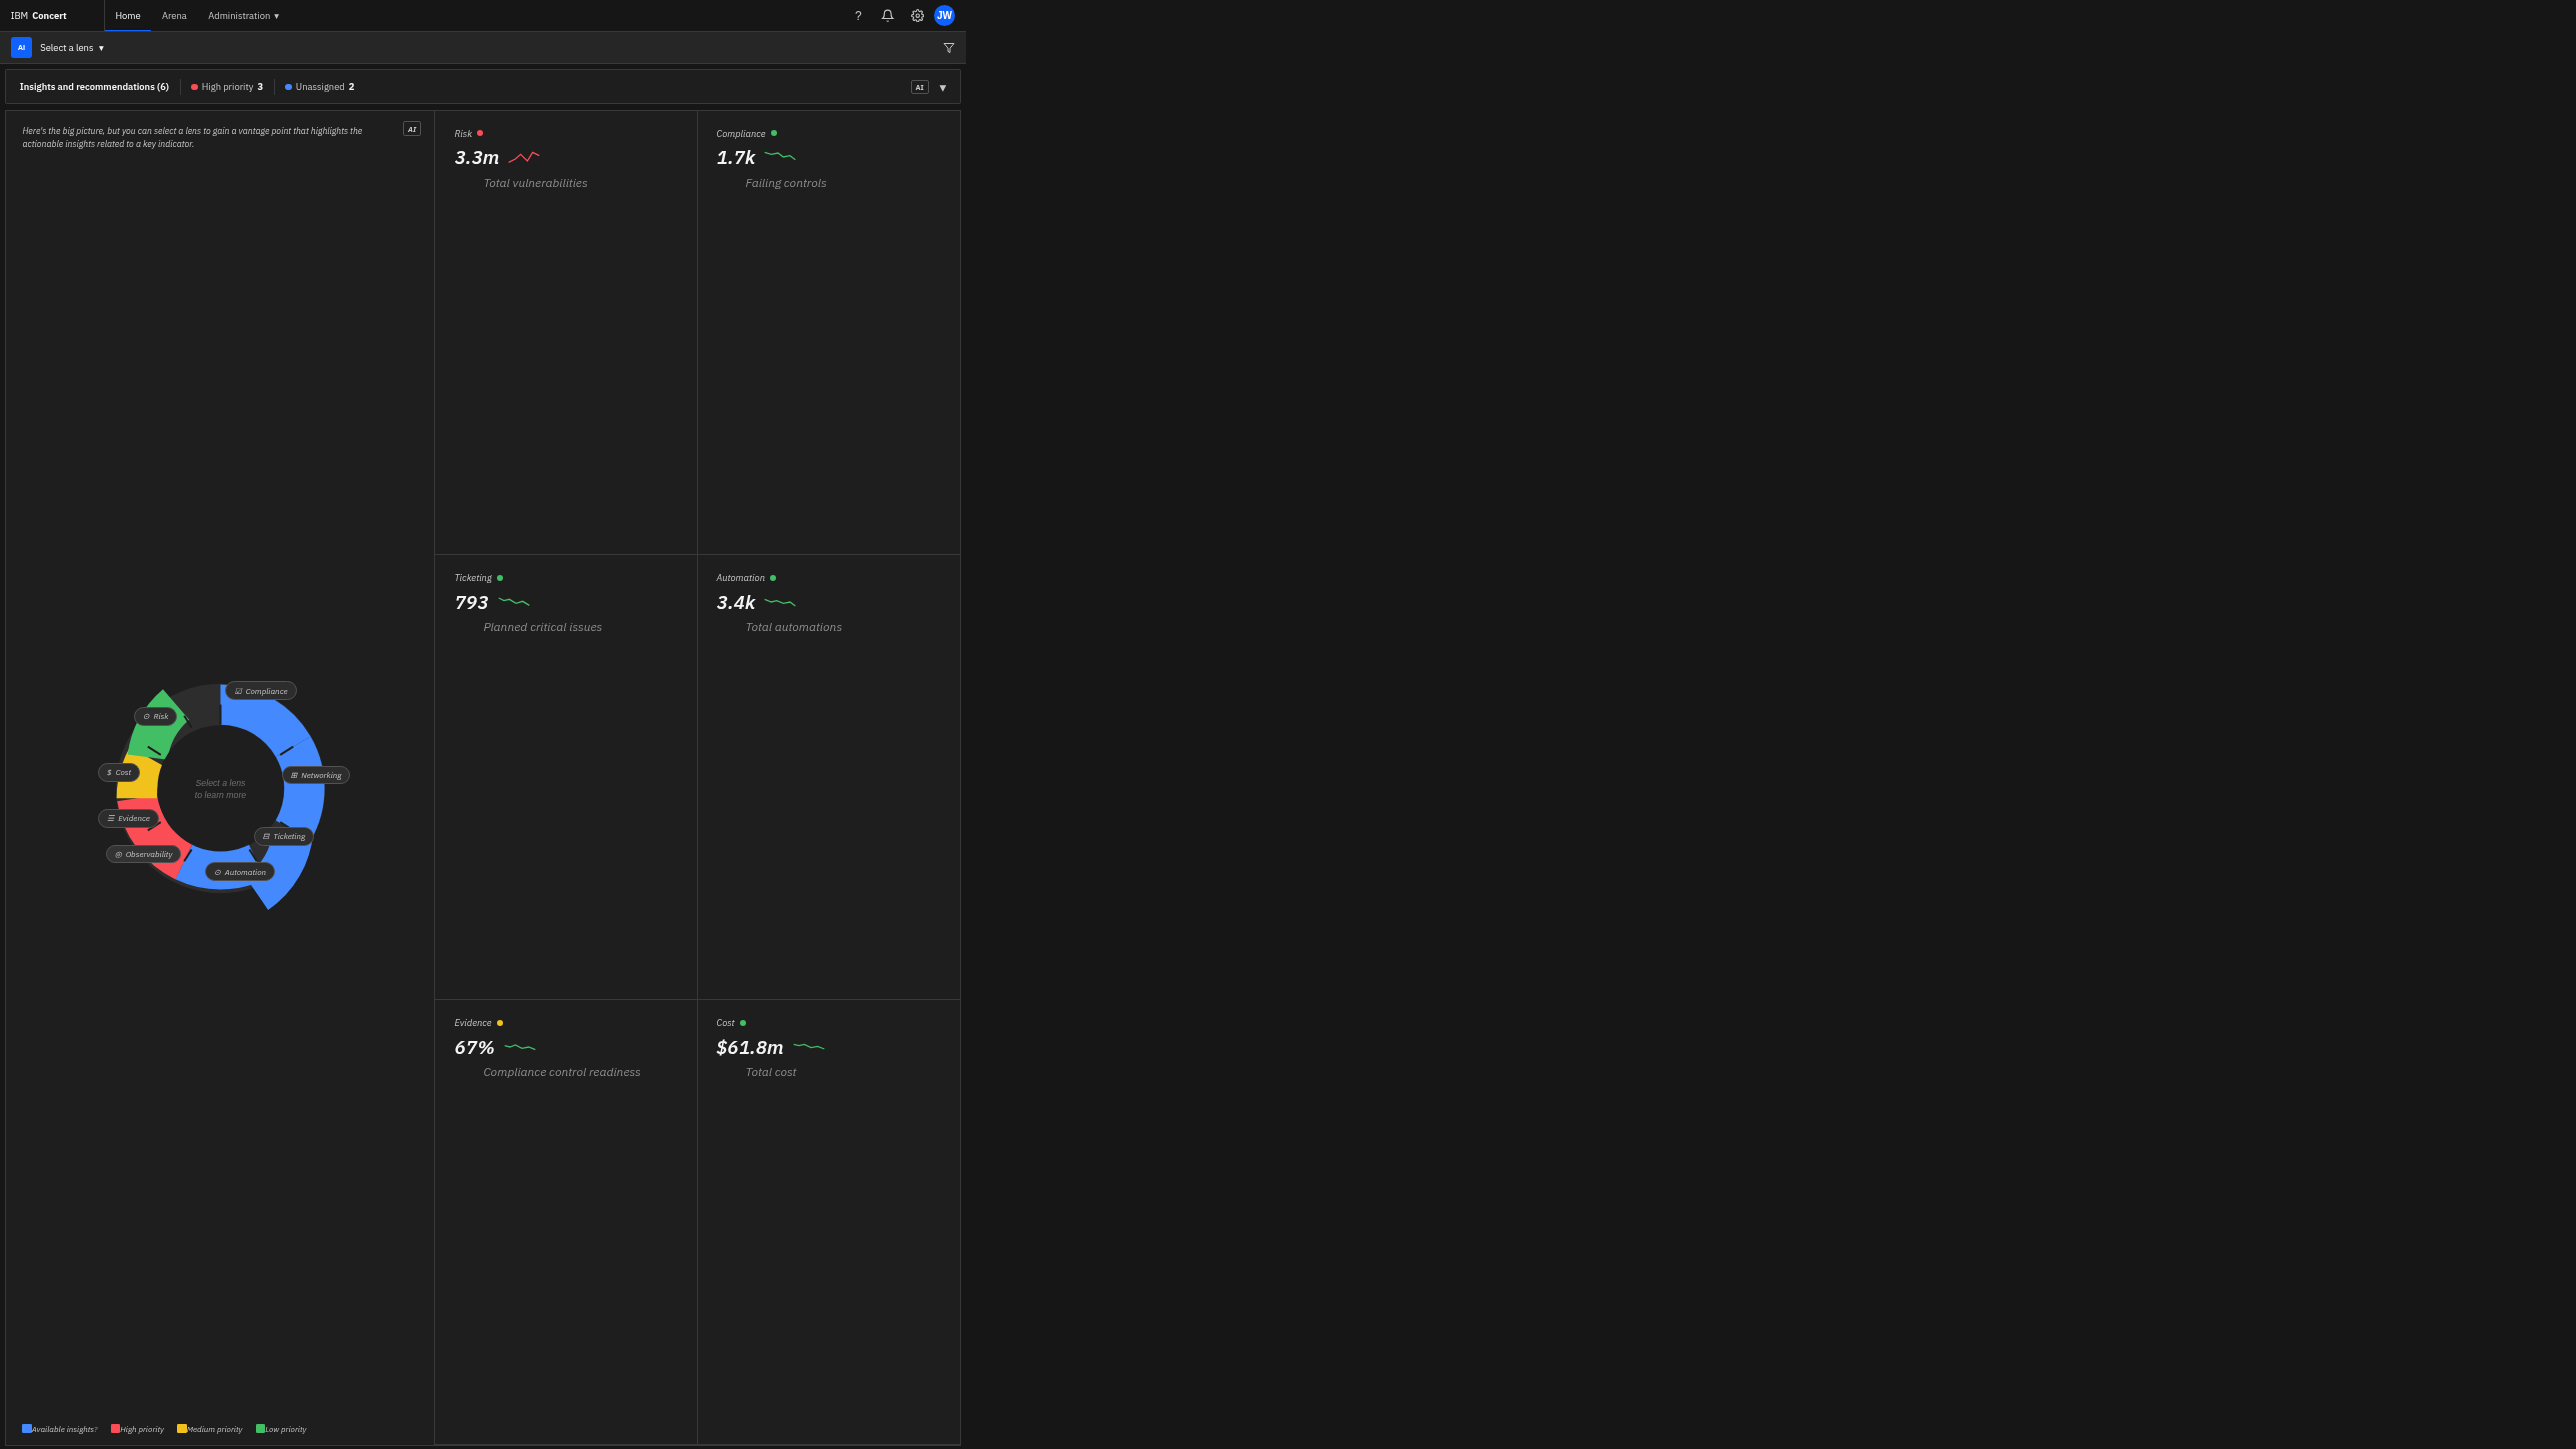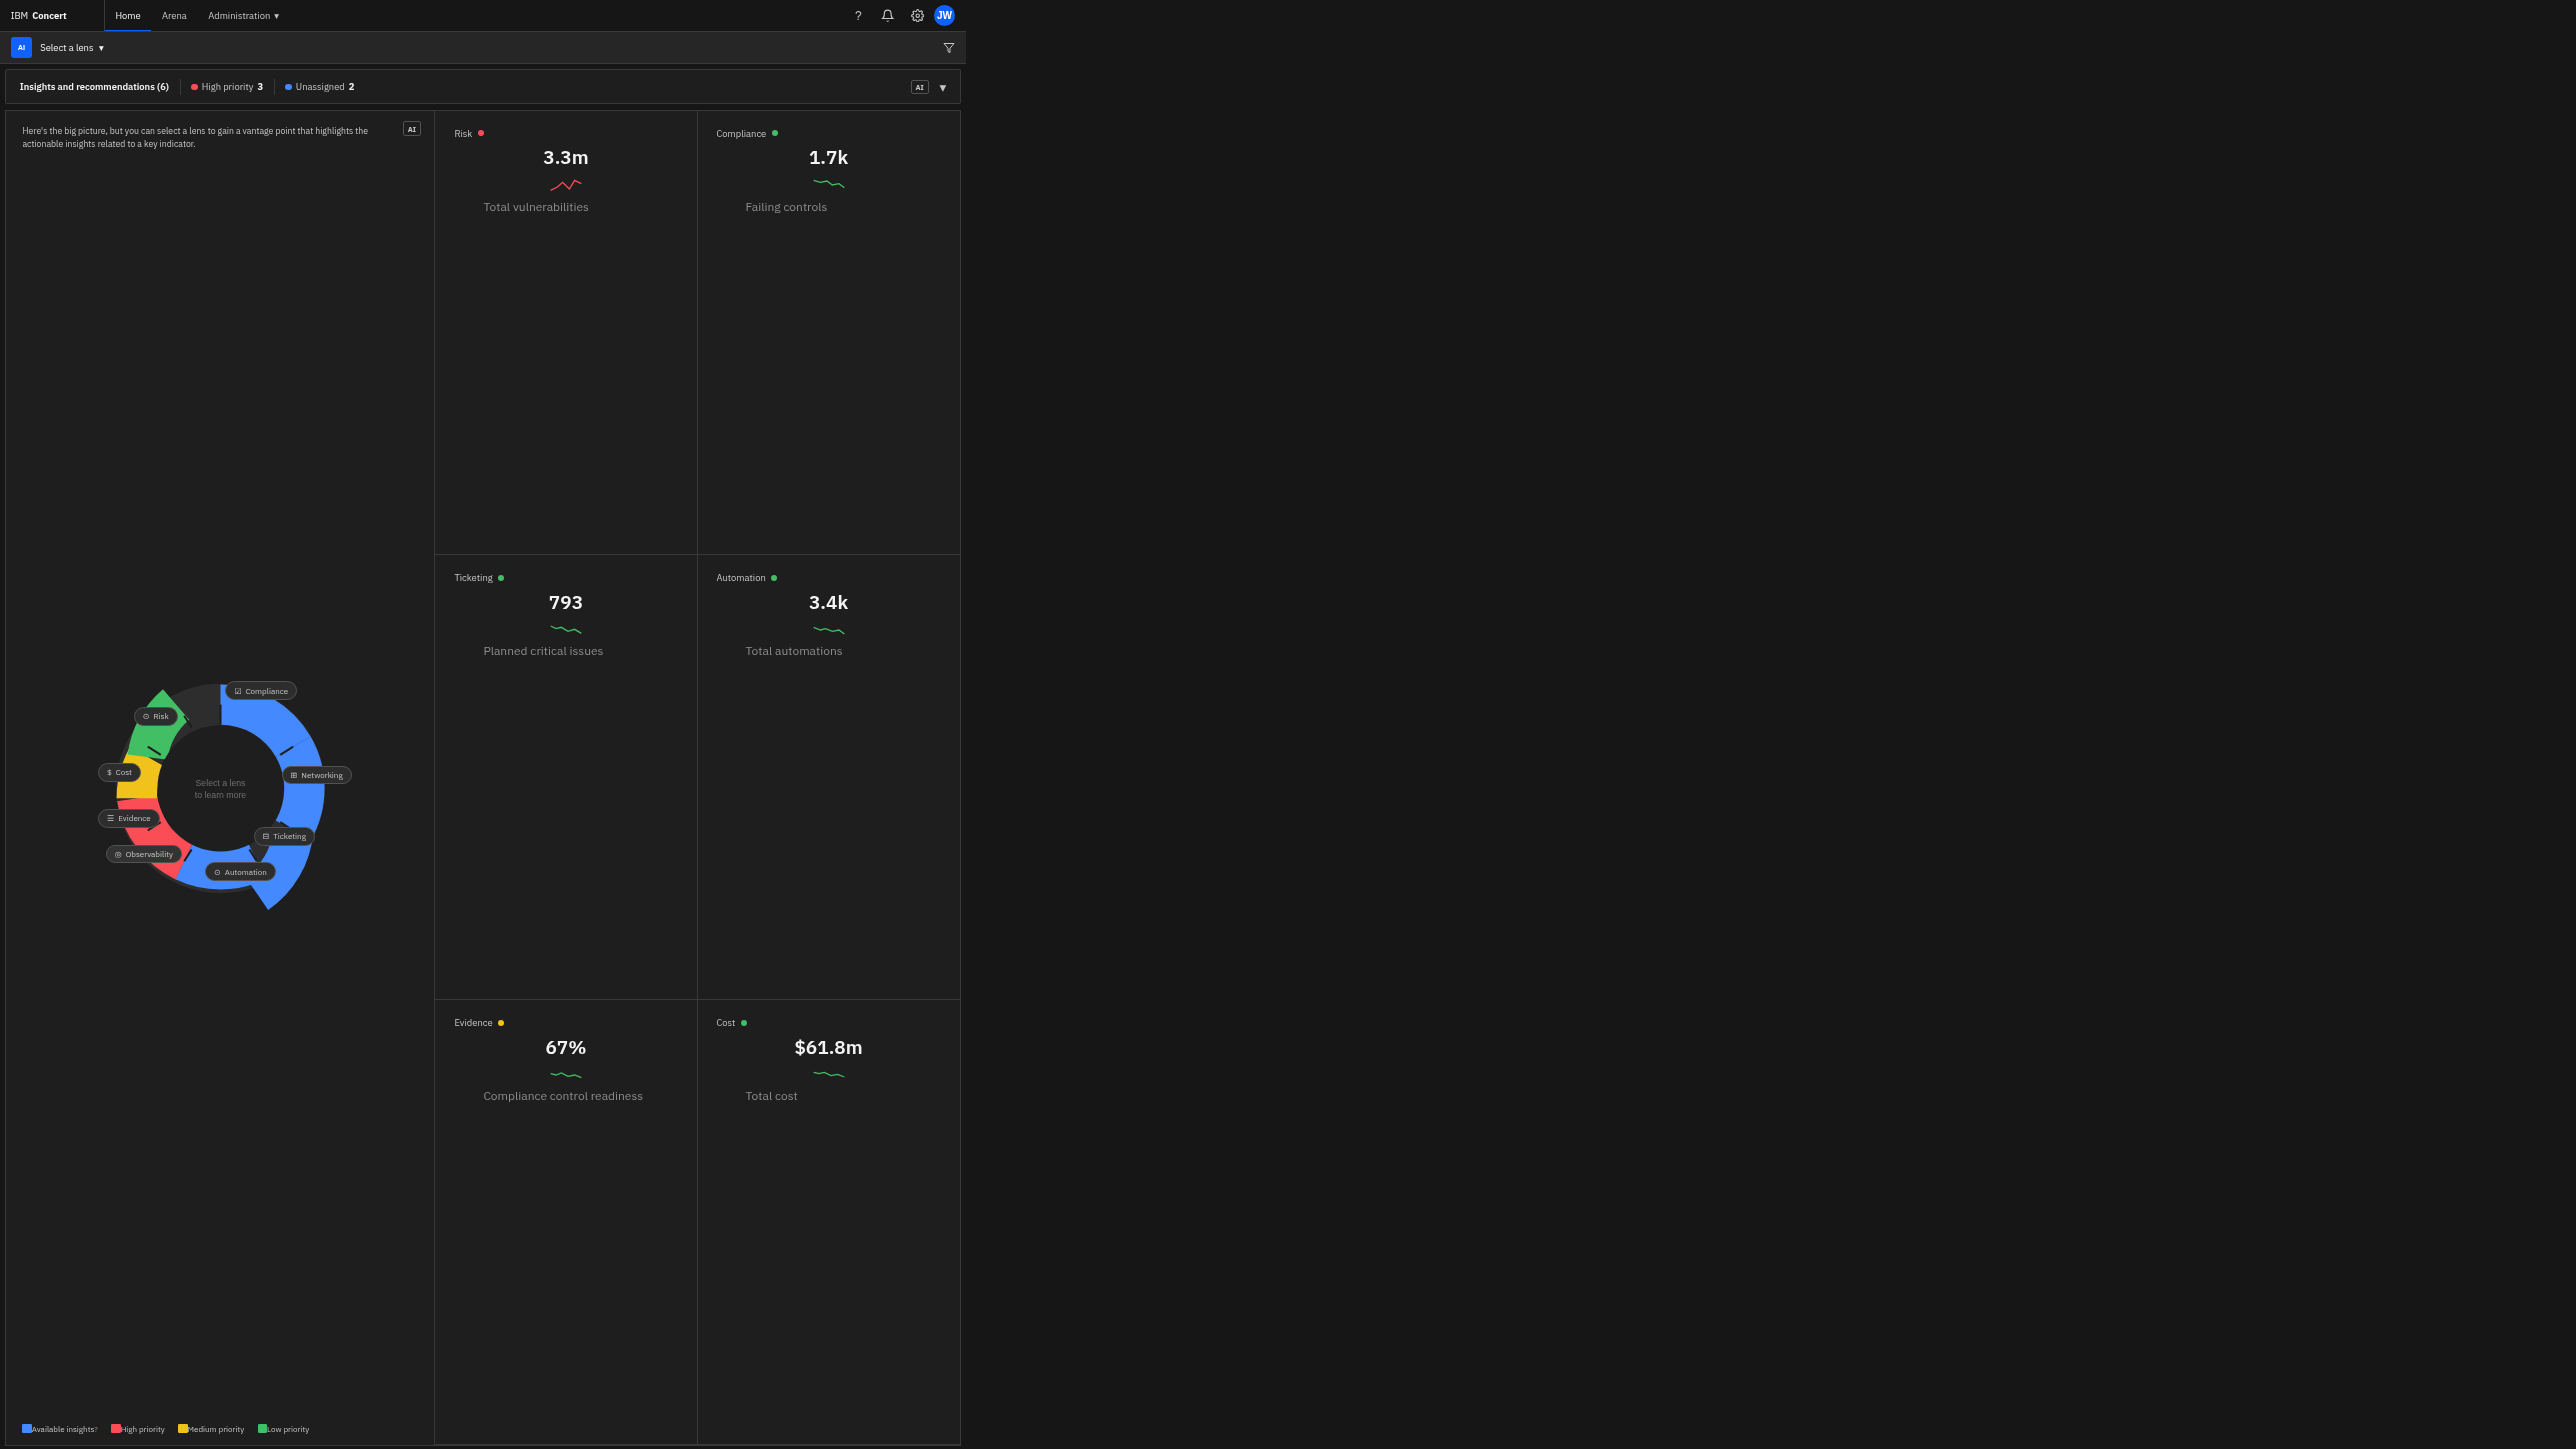--- a/index.html
+++ b/index.html
@@ -189,20 +189,21 @@
     }
 
     
     .main-area {
       display: flex;
       height: calc(100vh - 113px);
       min-height: 402px;
       margin: 0 5.4px 5.4px 5.4px;
       border: 0.7px solid #393939;
       background: #1e1e1e;
+      font-style: italic;
     }
 
     
     .left-panel {
       flex: 0 0 429px;
       border-right: 0.7px solid #393939;
       display: flex;
       flex-direction: column;
       padding: 13.4px 16px 10.7px 16px;
       position: relative;
@@ -303,21 +304,20 @@
       border-radius: 50%;
       display: inline-block;
     }
     .status-red { background: #fa4d56; }
     .status-green { background: #42be65; }
     .status-yellow { background: #f1c21b; }
     .metric-value-row {
       display: flex;
       align-items: center;
       gap: 8px;
-      flex-direction: column;
     }
     .metric-value {
       font-size: 19px;
       font-weight: 600;
       color: #f4f4f4;
     }
     .sparkline {
       display: inline-block;
       width: 34px;
       height: 16px;

